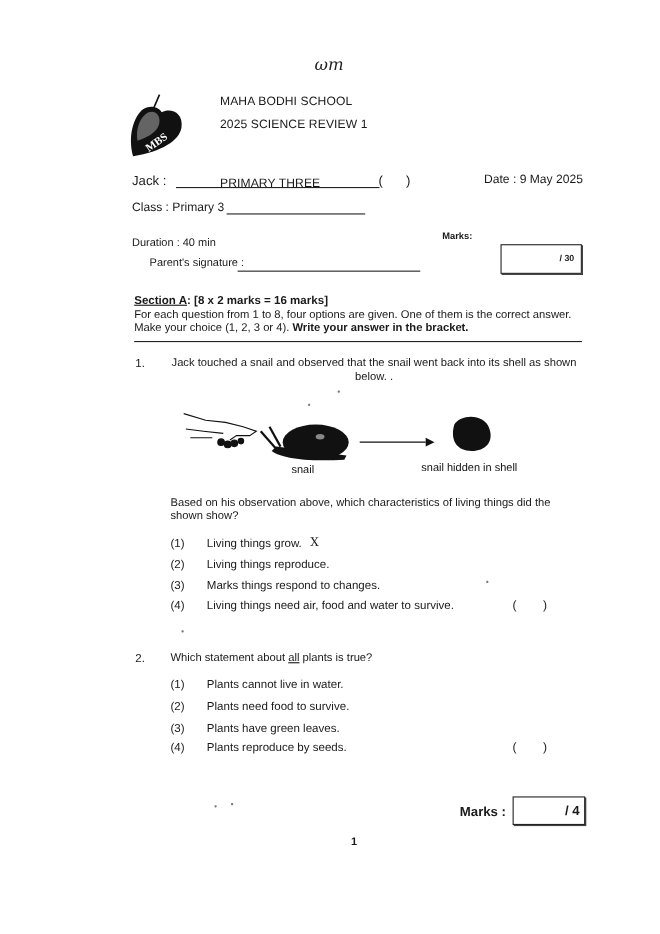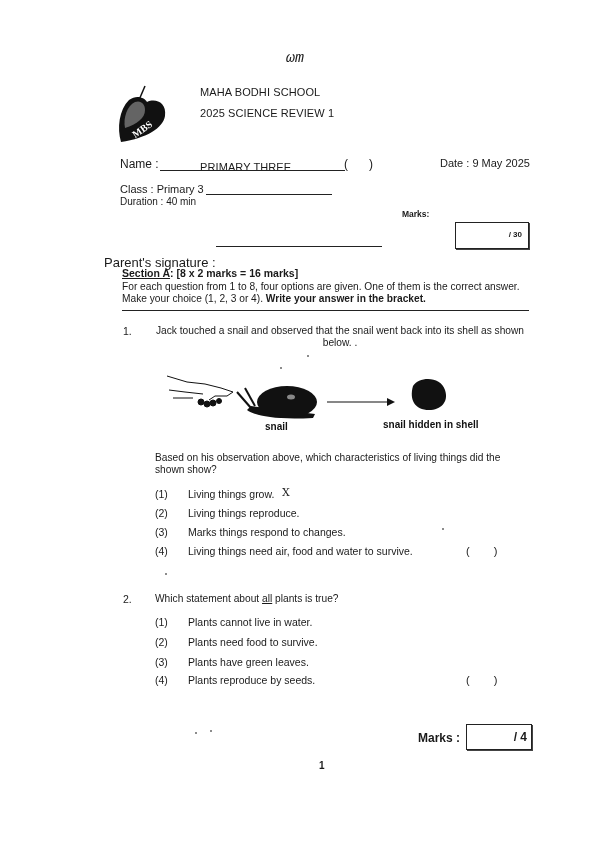--- a/index.html
+++ b/index.html
@@ -15,68 +15,68 @@
   .t10 { font-size: 10px; }
   .opt-num { position: absolute; left: 155px; font-size: 10.5px; }
   .opt-txt { position: absolute; left: 188px; font-size: 10.5px; }
   .box { border: 1px solid #222; box-shadow: 1px 1px 0 #444; }
   .u { text-decoration: underline; }
   .dot { position: absolute; width: 1.5px; height: 1.5px; background: #777; border-radius: 50%; }
 </style>
 </head>
 <body>
 
-<div class="abs hand" style="left:286px; top:50px;font-family:Liberation Mono, monospace;">ωm</div>
+<div class="abs hand" style="left:286px; top:50px;">ωm</div>
 
 <div class="abs" style="left:115px; top:84px; width:56px; height:60px;">
   <svg width="56" height="60" viewBox="0 0 56 60">
     <line x1="30" y1="2" x2="24" y2="16" stroke="#111" stroke-width="1.5"></line>
     <path d="M6 58 C2 44 4 26 14 16 C22 10 30 14 32 18 C40 14 52 18 50 32 C48 44 32 54 6 58 Z" fill="#111"></path>
     <path d="M10 44 C8 34 12 22 20 18 C26 16 30 20 30 26 C30 34 22 40 10 44 Z" fill="#fff" opacity="0.35"></path>
     <text x="17" y="52" fill="#fff" font-size="10" font-weight="bold" font-family="Liberation Serif, serif" transform="rotate(-35 22 48)">MBS</text>
   </svg>
 </div>
 
 <div class="abs hdr" style="top:86px;">MAHA BODHI SCHOOL</div>
 <div class="abs hdr" style="top:107px;">2025 SCIENCE REVIEW 1</div>
 <div class="abs hdr" style="top:127px;margin-top:34px;">PRIMARY THREE</div>
 
-<div class="abs t12" style="left:120px; top:157px;">Name :</div>
+<div class="abs t12" style="left:120px; top:157px;">Jack :</div>
 <div class="abs line" style="left:160px; top:170px; width:185px;"></div>
 <div class="abs t12" style="left:344px; top:157px;">(</div>
 <div class="abs t12" style="left:369px; top:157px;">)</div>
 <div class="abs t11" style="left:440px; top:157px;">Date : 9 May 2025</div>
 
 <div class="abs t11" style="left:120px; top:183px;">Class : Primary 3</div>
 <div class="abs line" style="left:206px; top:194px; width:126px;"></div>
 
-<div class="abs t10" style="left:120px; top:196px;">Duration : 40 min</div>
+<div class="abs t10" style="left:120px; top:216px;">Duration : 40 min</div>
 <div class="abs b" style="left:402px; top:209px; font-size:8.5px;">Marks:</div>
 <div class="abs box" style="left:455px; top:202px; width:72px; height:25px;margin-top:20px;">
   <span class="abs b" style="right:6px; top:7px; font-size:8px;">/ 30</span>
 </div>
 
-<div class="abs t12" style="left:104px; top:234px; font-size:13px;margin-top:21px;">Parent's signature :</div>
+<div class="abs t12" style="left:136px; top:234px; font-size:10px;">Parent's signature :</div>
 <div class="abs line" style="left:216px; top:246px; width:166px;"></div>
 
 <div class="abs" style="left:122px; top:267px; font-size:10.5px; width:410px;">
   <span class="b u">Section A</span><span class="b">: [8 x 2 marks = 16 marks]</span>
 </div>
 <div class="abs" style="left:122px; top:281px; width:400px; font-size:10.2px; line-height:12px;">
   <span>For each question from 1 to 8, four options are given. One of them is the correct answer. Make your choice (1, 2, 3 or 4).</span>
   <span class="b">Write your answer in the bracket.</span>
 </div>
 <div class="abs" style="left:122px; top:310px; width:407px; border-bottom:1.5px solid #222;"></div>
 
 <div class="abs t10" style="left:123px; top:325px; font-size:10.5px;">1.</div>
 <div class="abs" style="left:155px; top:325px; width:370px; font-size:10.2px; line-height:12px;text-align:center;">Jack touched a snail and observed that the snail went back into its shell as shown below. .</div>
 <div class="dot" style="left:307px; top:355px;"></div>
 <div class="dot" style="left:280px; top:367px;"></div>
 
-<div class="abs" style="left:165px; top:372px; width:320px; height:65px;font-weight:bold;">
+<div class="abs" style="left:165px; top:372px; width:320px; height:65px;">
   <svg width="320" height="65" viewBox="0 0 320 65">
 
     <g stroke="#111" fill="none" stroke-width="1">
       <path d="M2 4 L22 10 L40 12 L56 16 L68 20 L62 24 L50 24 L44 28"></path>
       <path d="M4 18 L20 20 L38 22"></path>
       <path d="M8 26 L28 26"></path>
       <circle cx="36" cy="30" r="3" fill="#111"></circle>
       <circle cx="42" cy="32" r="3" fill="#111"></circle>
       <circle cx="48" cy="31" r="3" fill="#111"></circle>
       <circle cx="54" cy="29" r="2.5" fill="#111"></circle>

